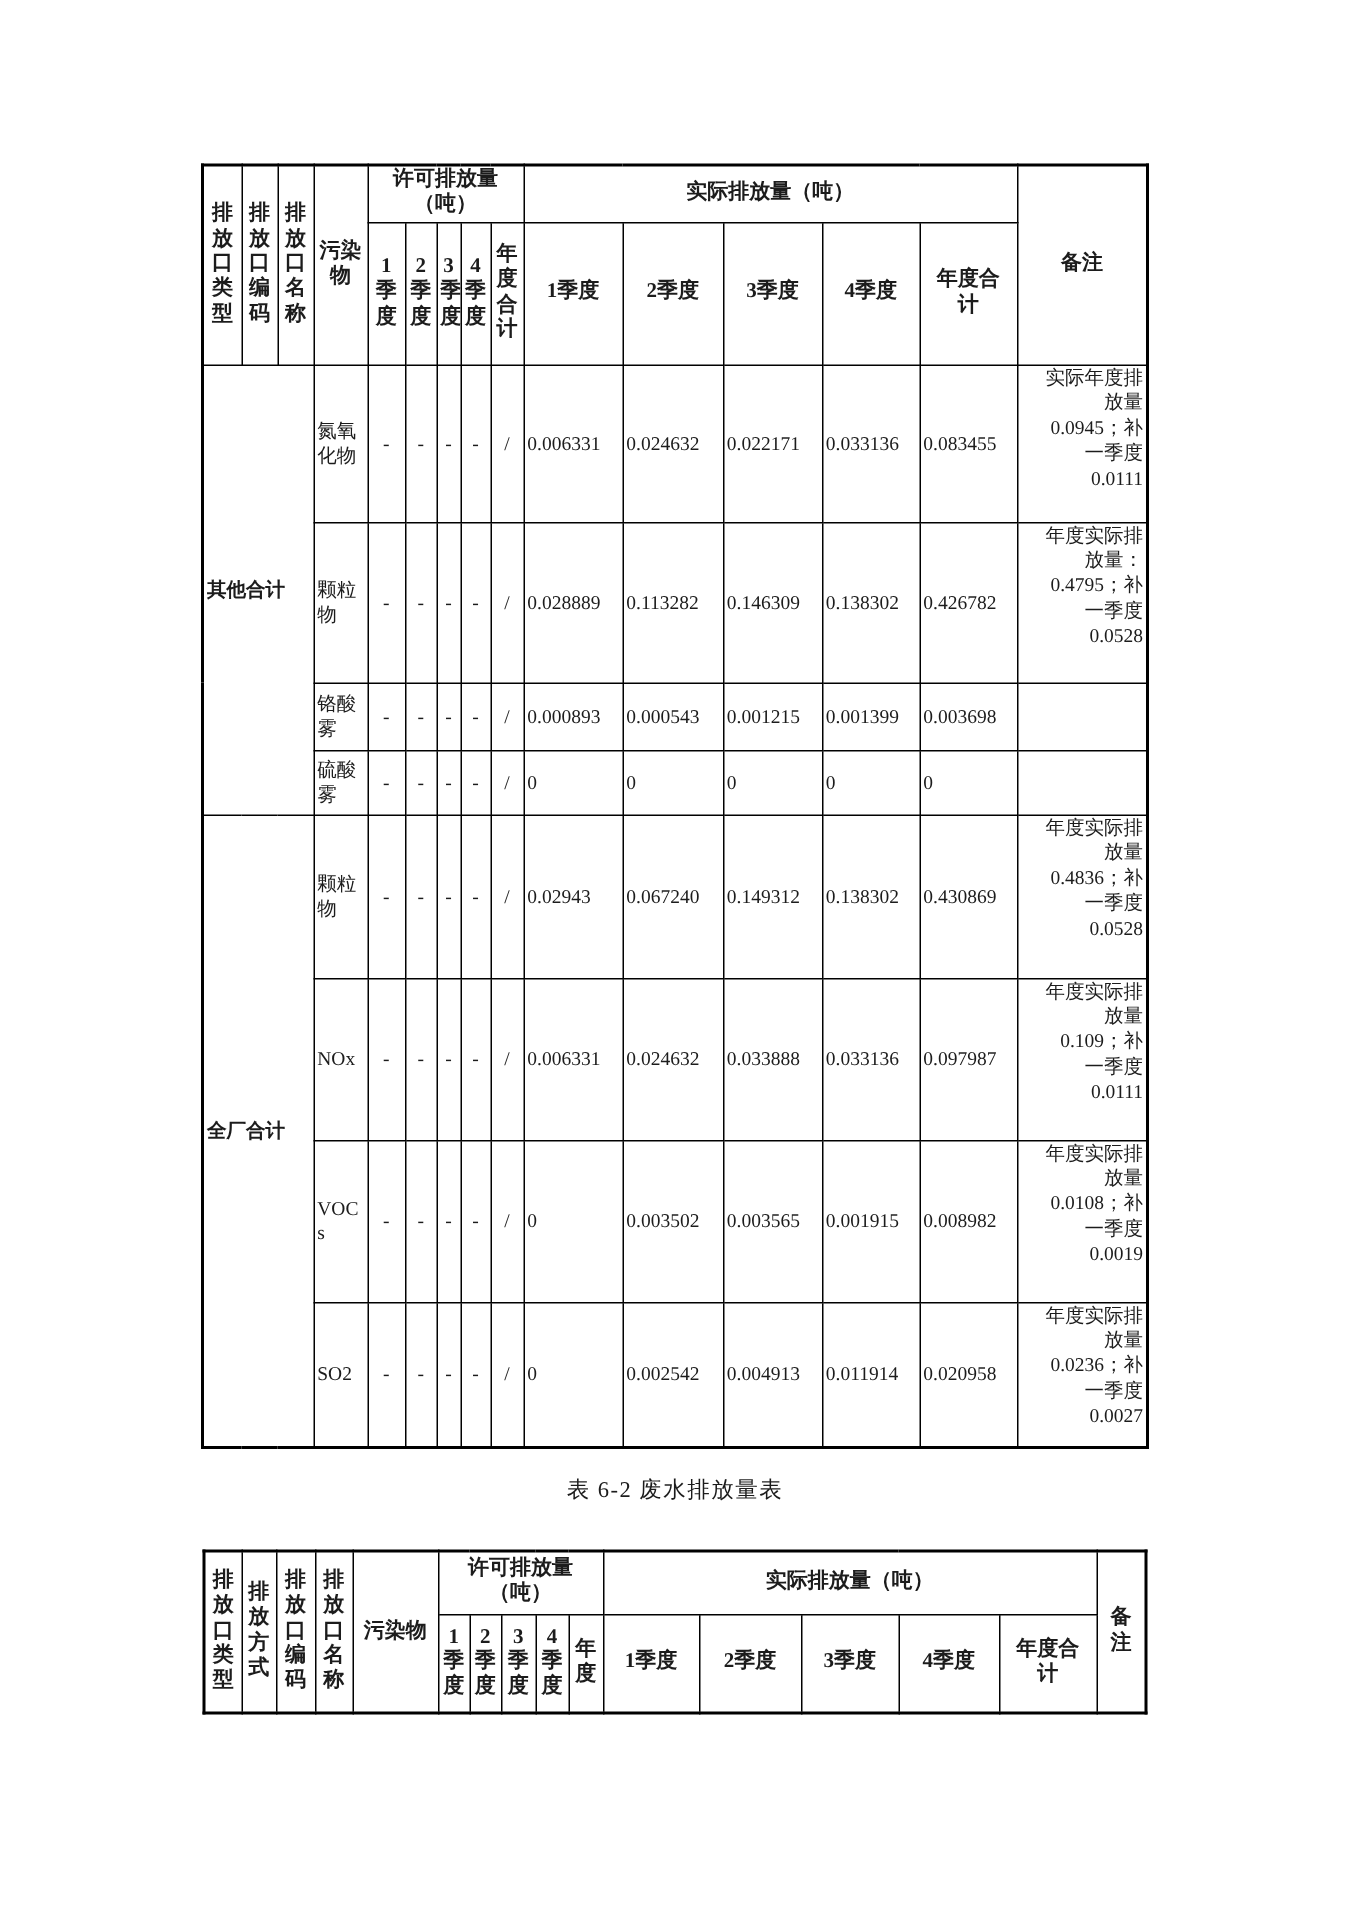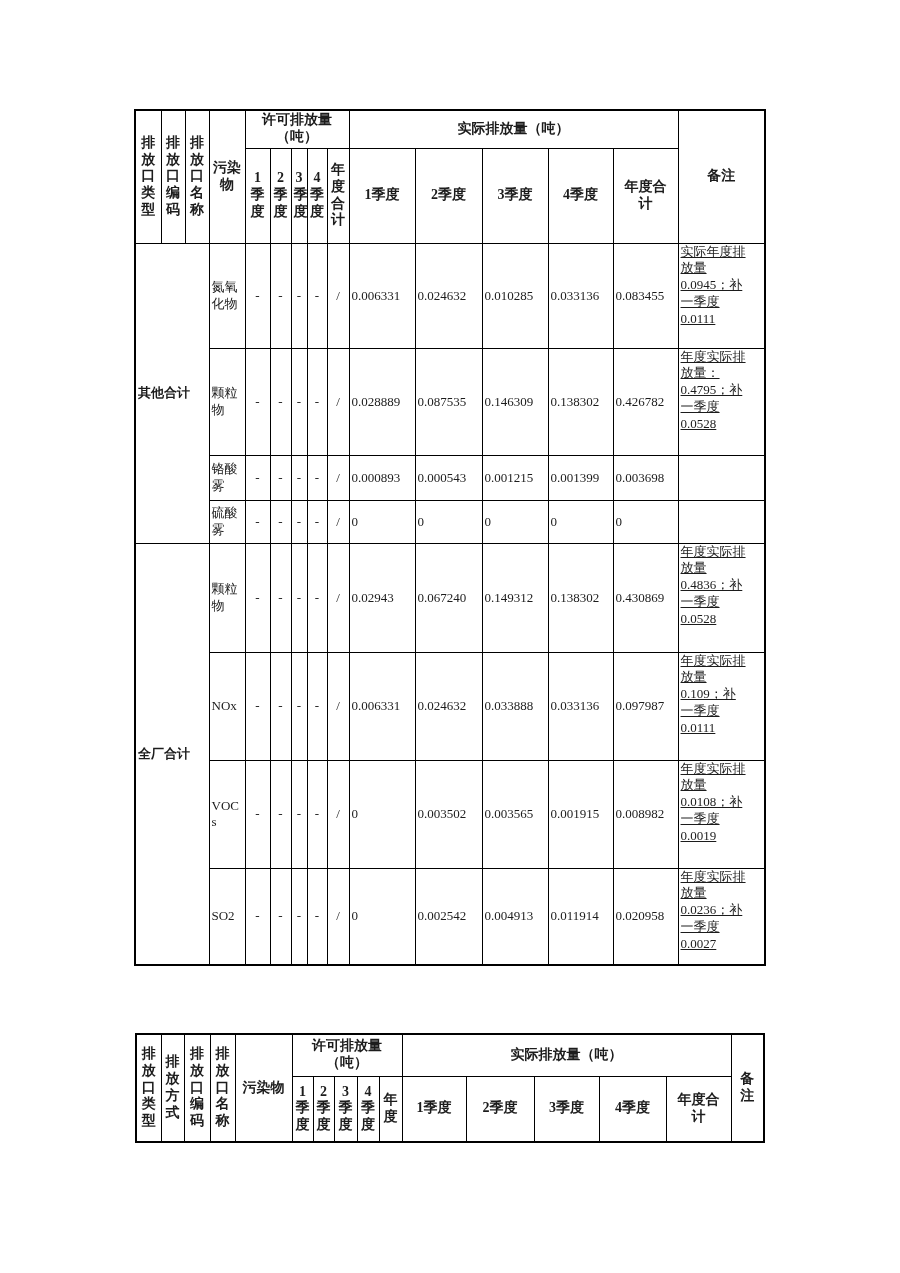--- a/index.html
+++ b/index.html
@@ -10,21 +10,21 @@
   table.tbl { border-collapse:collapse; table-layout:fixed; position:absolute; background:#fff; border:2px solid #000; }
   .tbl th, .tbl td { border:1px solid #000; padding:0 2px; overflow:hidden; font-size:13px; color:#1c1c1c; }
   .tbl th { font-weight:bold; font-size:14px; text-align:center; vertical-align:middle; line-height:1.2; }
   .vh  { word-break:break-all; padding:0 1px; line-height:1.18;margin-top:28px; }
   .pre { white-space:pre-line; }
   .grp { font-weight:bold; font-size:14px; text-align:left; vertical-align:middle; padding-left:1px; word-break:break-all; }
   .pol { text-align:left; vertical-align:middle; word-break:break-all; font-size:14px; line-height:1.25; padding:0 1px;margin-left:28px; }
   .dash { text-align:center; vertical-align:middle; color:#666; font-size:13px; }
   .slash { text-align:center; vertical-align:middle; font-size:13px; }
   .num { text-align:left; vertical-align:middle; font-size:13px; padding:0 1px; letter-spacing:0;margin-left:20px; }
-  .rem { text-align:left; vertical-align:top; font-size:14px; line-height:1.3; white-space:pre-line; padding:1px 2px;text-decoration:underline; }
+  .rem { text-align:right; vertical-align:top; font-size:14px; line-height:1.3; white-space:pre-line; padding:1px 2px; }
   .caption { position:absolute; left:0; width:900px; top:984px; text-align:center; font-size:15px; letter-spacing:1px; }
 </style>
 </head>
 <body>
 
 <div class="page">
 
   <table class="tbl" id="t1" style="left:134px; top:109px; width:630px;">
     <colgroup>
       <col style="width:26px">
@@ -82,38 +82,38 @@
       <tr style="height:105px">
         <td colspan="3" rowspan="4" class="grp">其他合计</td>
         <td class="pol">氮氧化物</td>
         <td class="dash">-</td>
         <td class="dash">-</td>
         <td class="dash">-</td>
         <td class="dash">-</td>
         <td class="slash">/</td>
         <td class="num">0.006331</td>
         <td class="num">0.024632</td>
-        <td class="num">0.010285</td>
+        <td class="num">0.022171</td>
         <td class="num">0.033136</td>
         <td class="num">0.083455</td>
         <td class="rem">实际年度排
 放量
 0.0945；补
 一季度
 0.0111</td>
       </tr>
       <tr style="height:107px">
         <td class="pol">颗粒物</td>
         <td class="dash">-</td>
         <td class="dash">-</td>
         <td class="dash">-</td>
         <td class="dash">-</td>
         <td class="slash">/</td>
         <td class="num">0.028889</td>
-        <td class="num">0.087535</td>
+        <td class="num">0.113282</td>
         <td class="num">0.146309</td>
         <td class="num">0.138302</td>
         <td class="num">0.426782</td>
         <td class="rem">年度实际排
 放量：
 0.4795；补
 一季度
 0.0528</td>
       </tr>
       <tr style="height:45px">
@@ -214,20 +214,21 @@
         <td class="num">0.020958</td>
         <td class="rem">年度实际排
 放量
 0.0236；补
 一季度
 0.0027</td>
       </tr>
     </tbody>
   </table>
 
+  <div class="caption">表 6-2 废水排放量表</div>
 
   <table class="tbl" id="t2" style="left:135px; top:1033px; width:628px;">
     <colgroup>
       <col style="width:25px">
         <col style="width:23px">
         <col style="width:26px">
         <col style="width:25px">
         <col style="width:57px">
       <col style="width:21px">
         <col style="width:21px">

